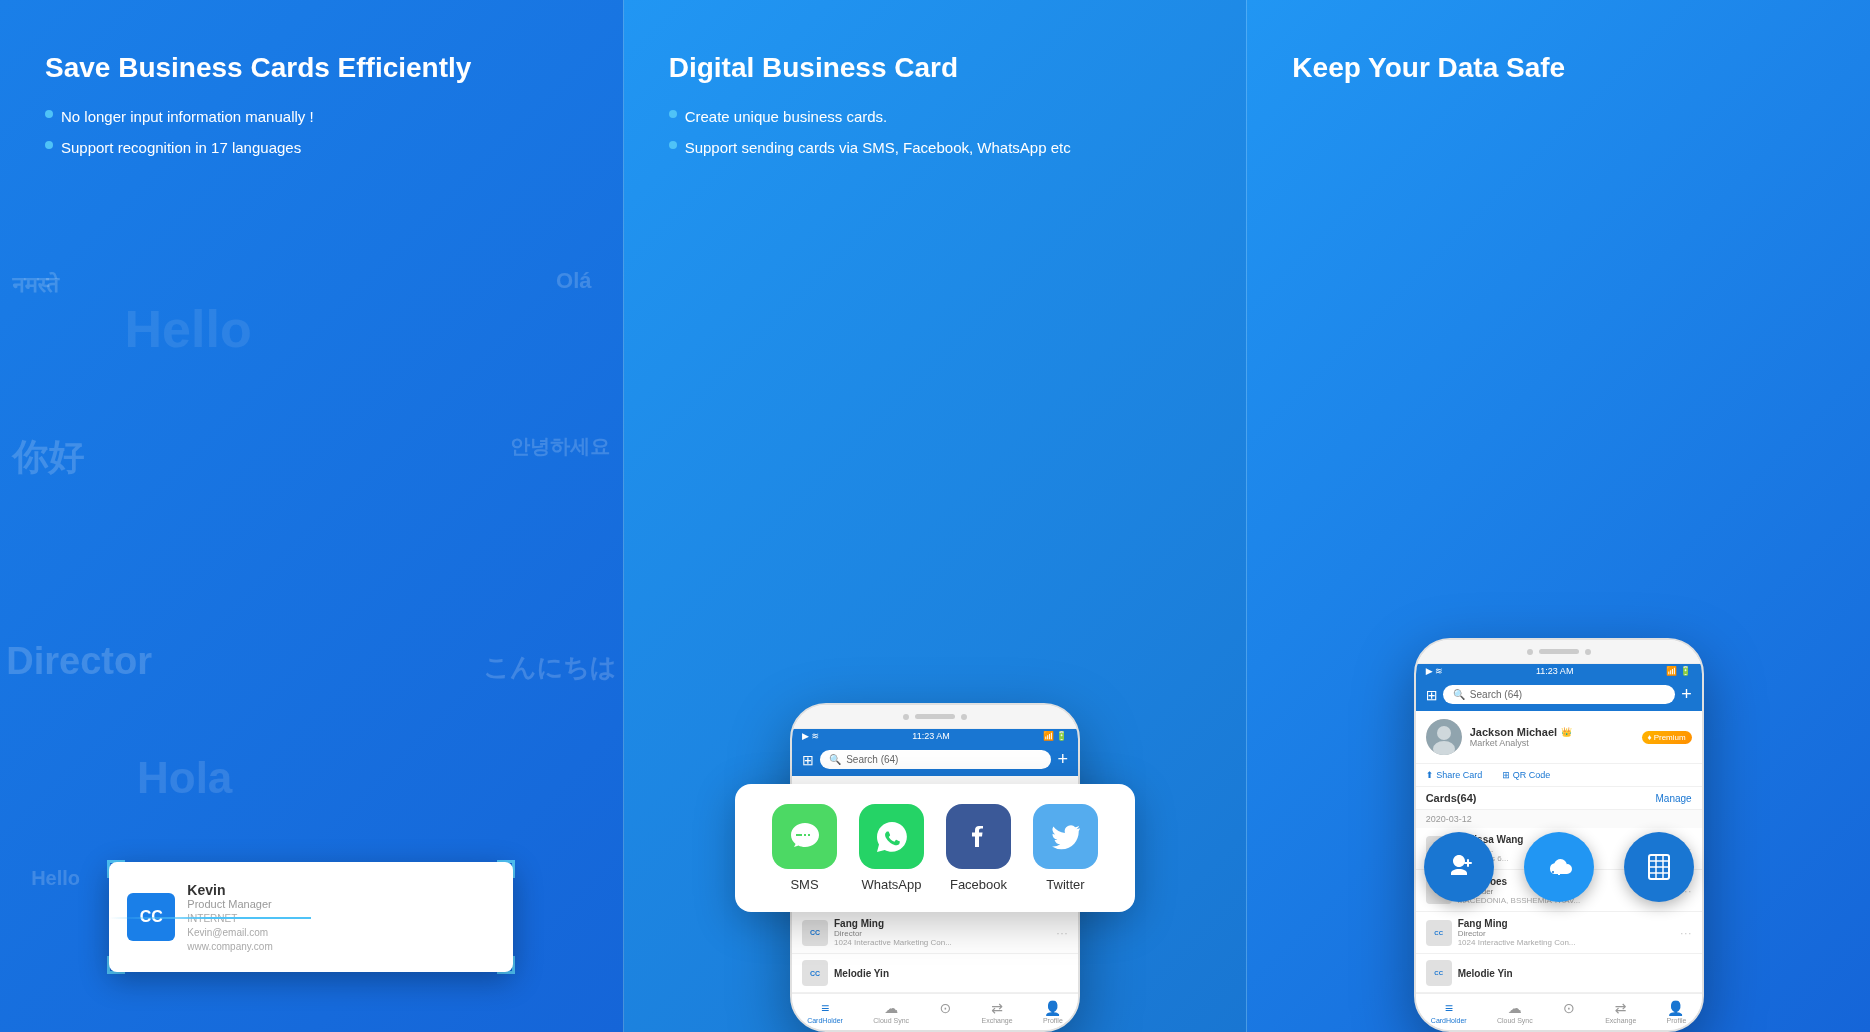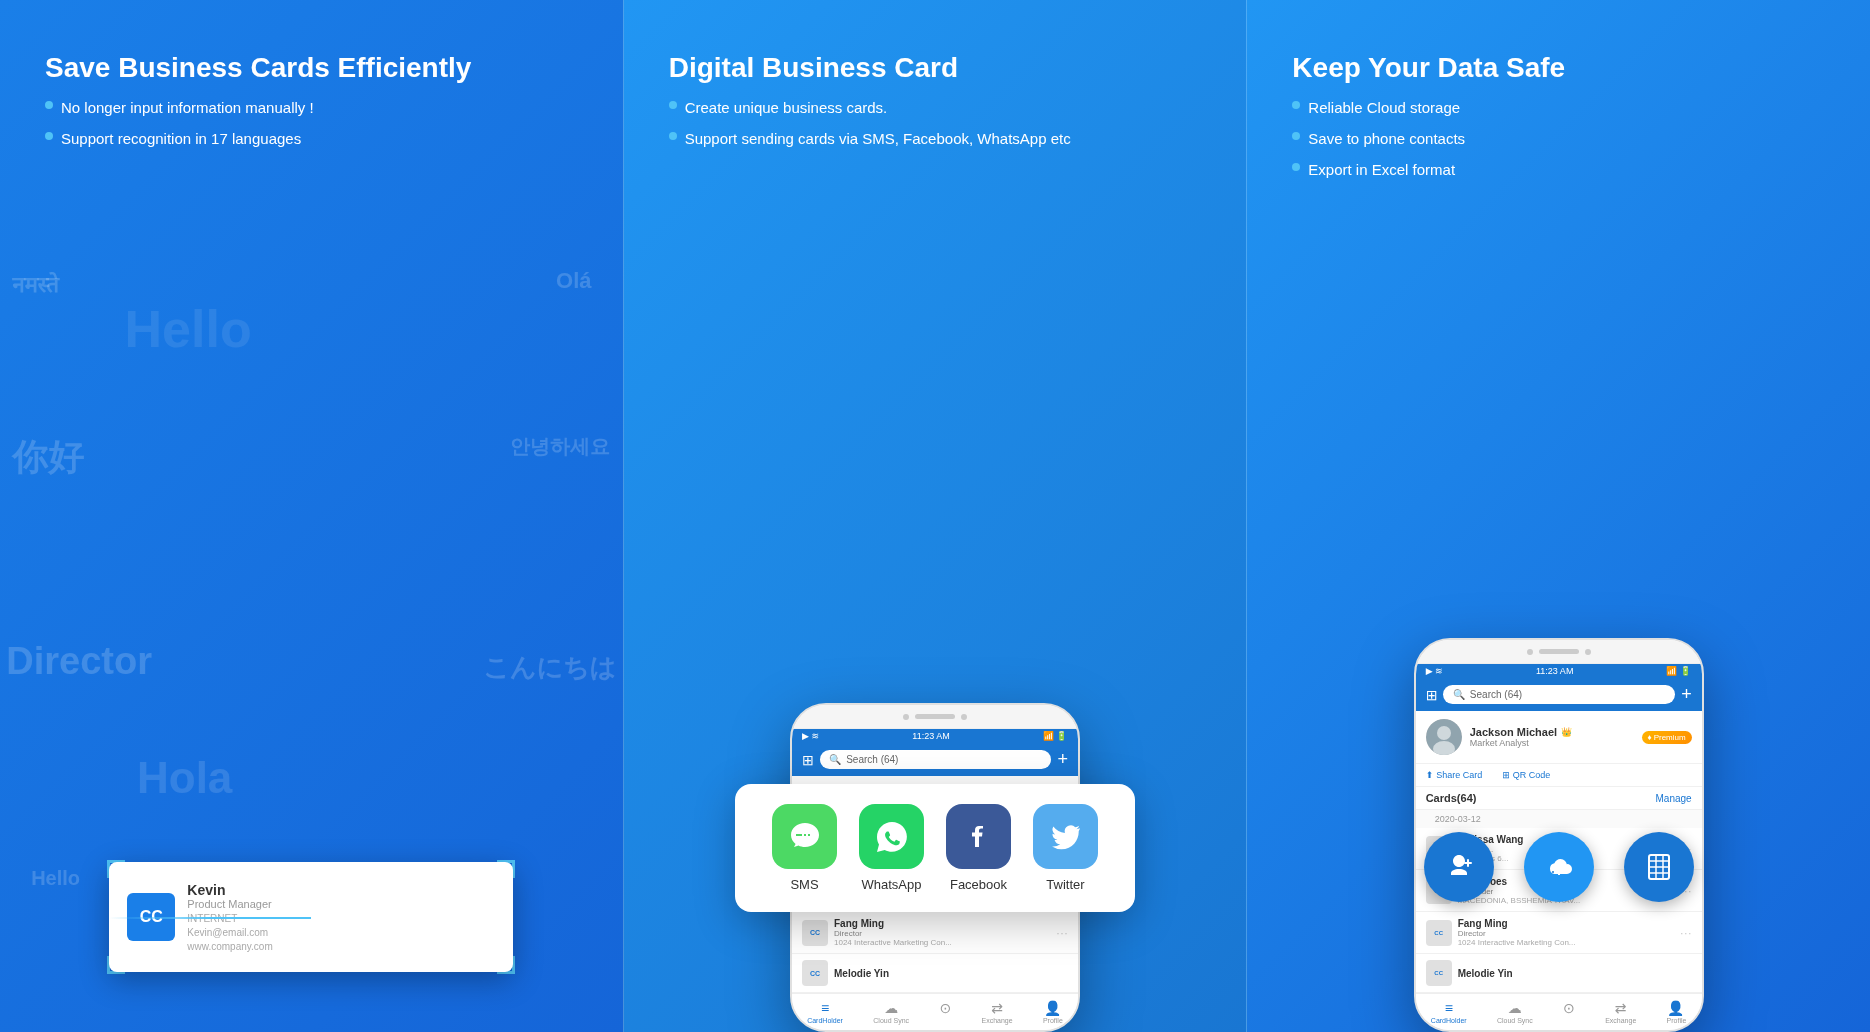--- a/index.html
+++ b/index.html
@@ -19,21 +19,21 @@
     }
 
     .panel-1 { background: linear-gradient(135deg, #1a7fe8 0%, #1565d8 100%); }
     .panel-2 { background: linear-gradient(135deg, #2196f3 0%, #1976d2 100%); border-left: 1px solid rgba(255,255,255,0.2); border-right: 1px solid rgba(255,255,255,0.2); }
     .panel-3 { background: linear-gradient(135deg, #2196f3 0%, #1565d8 100%); }
 
     .panel-title {
       font-size: 28px;
       font-weight: 700;
       color: #ffffff;
-      margin-bottom: 11px;
+      margin-bottom: 20px;
       line-height: 1.3;
     }
 
     .feature-list { list-style: none; margin-bottom: 30px; }
     .feature-list li {
       color: #ffffff;
       font-size: 15px;
       margin-bottom: 10px;
       display: flex;
       align-items: flex-start;
@@ -285,21 +285,21 @@
       color: #1976d2;
     }
 
     .list-info { flex: 1; }
     .list-name { font-size: 10px; font-weight: 600; color: #333; }
     .list-role { font-size: 8px; color: #888; }
     .list-company { font-size: 8px; color: #aaa; }
     .list-dots { color: #ccc; font-size: 12px; }
 
     .date-label {
-      padding: 4px 19px;
+      padding: 4px 10px;
       font-size: 9px;
       color: #999;
       background: #fafafa;
     }
 
     
     .share-sheet {
       position: absolute;
       bottom: 120px;
       left: 50%;
@@ -613,34 +613,20 @@
           <span class="tab-icon">👤</span>
           <span>Profile</span>
         </div>
       </div>
     </div>
   </div>
 </div>
 
 <div class="panel panel-3">
   <h2 class="panel-title">Keep Your Data Safe</h2>
-  <ul class="feature-list">
-    <li>
-      <span class="bullet"></span>
-      <span>Reliable Cloud storage</span>
-    </li>
-    <li>
-      <span class="bullet"></span>
-      <span>Save to phone contacts</span>
-    </li>
-    <li>
-      <span class="bullet"></span>
-      <span>Export in Excel format</span>
-    </li>
-  </ul>
 
   <div class="action-circles">
     <div class="action-circle circle-contacts">
       <svg width="32" height="32" viewBox="0 0 32 32" fill="white">
         <path d="M16 4C12.69 4 10 6.69 10 10s2.69 6 6 6 6-2.69 6-6-2.69-6-6-6zm0 14c-4.42 0-8 1.79-8 4v2h16v-2c0-2.21-3.58-4-8-4z"></path>
         <rect x="24" y="8" width="2" height="8" rx="1" fill="white"></rect>
         <rect x="21" y="11" width="8" height="2" rx="1" fill="white"></rect>
       </svg>
     </div>
     <div class="action-circle circle-cloud">

